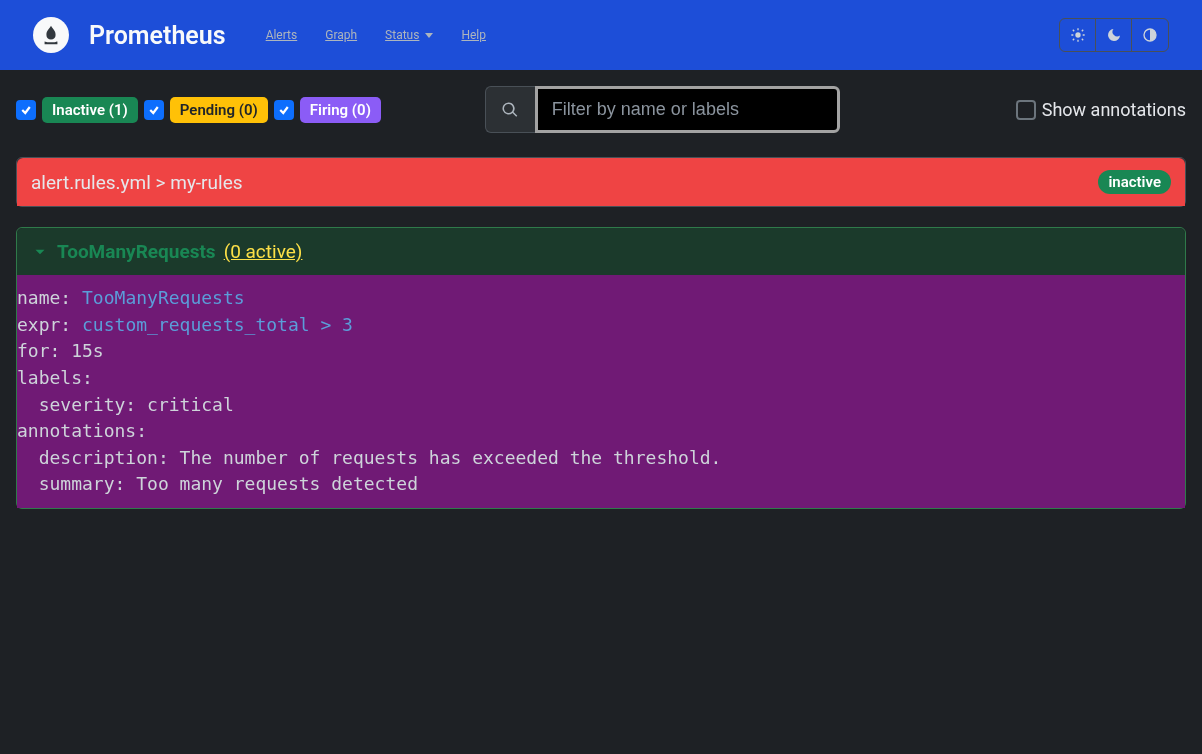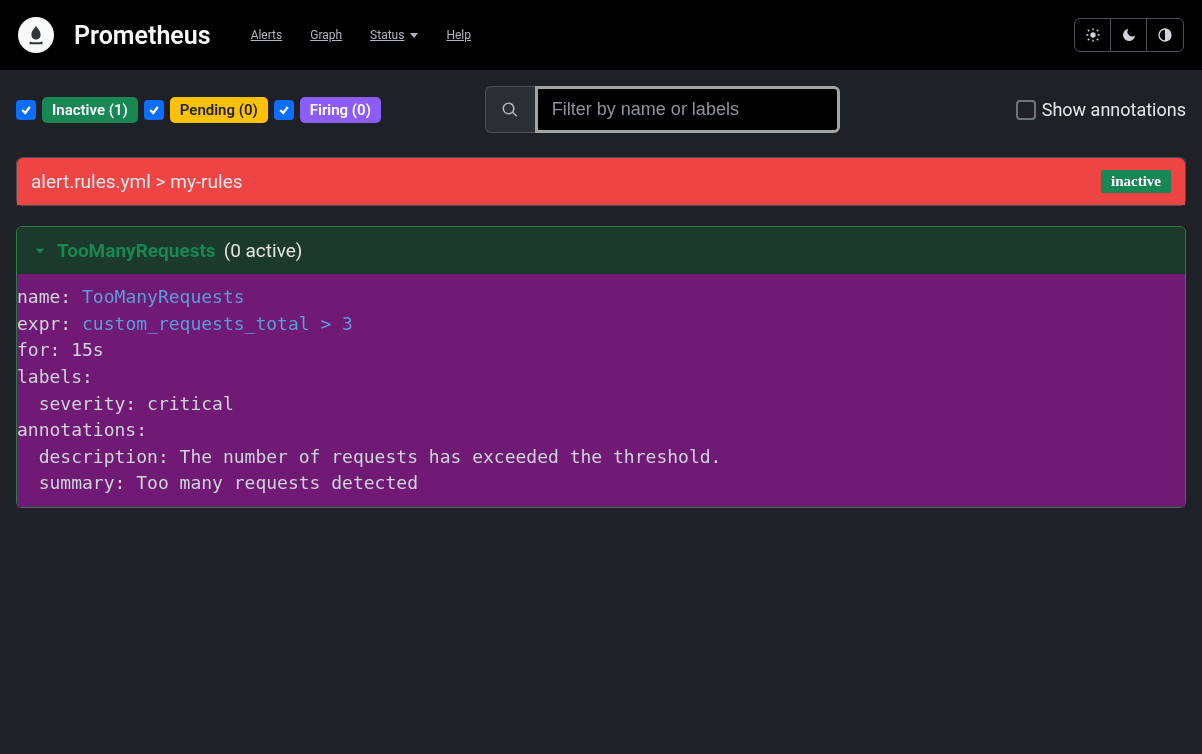--- a/index.html
+++ b/index.html
@@ -4,25 +4,25 @@
 <style>
 * { margin: 0; padding: 0; box-sizing: border-box; }
 body {
   background: #1e2125;
   color: #e5e7eb;
   font-family: -apple-system, BlinkMacSystemFont, "Segoe UI", Roboto, sans-serif;
   width: 1202px;
   height: 754px;
 }
 .navbar {
-  background: #000000;
+  background: #1d4ed8;
   height: 70px;
   display: flex;
   align-items: center;
-  padding: 0 18px;
+  padding: 0 33px;
 }
 .logo {
   width: 36px;
   height: 36px;
   background: #f8f9fa;
   border-radius: 50%;
   display: flex;
   align-items: center;
   justify-content: center;
   margin-right: 20px;
@@ -169,44 +169,43 @@
   align-items: center;
   justify-content: space-between;
   border-radius: 6px 6px 0 0;
   cursor: pointer;
   font-size: 19px;
 }
 .state-badge {
   background: #198754;
   color: #fff;
   padding: 3px 10px;
-  border-radius: 2px;
+  border-radius: 12px;
   font-size: 15px;
   font-weight: 600;
-  font-family: Liberation Serif, serif;
 }
 
 .alert-rule {
   border: 1px solid #2f7a4a;
   border-radius: 6px;
   margin-top: 20px;
 }
 .alert-header {
   background: #1b3a2b;
   padding: 12px 14px;
   display: flex;
   align-items: center;
   gap: 8px;
   cursor: pointer;
   border-radius: 6px 6px 0 0;
 }
 .chevron { width: 18px; height: 18px; }
 .chevron svg { width: 18px; height: 18px; fill: #198754; }
 .alert-name { color: #198754; font-size: 19px; font-weight: 700; }
-.alert-count { color: #e5e5e5; font-size: 19px; }
+.alert-count { color: #fde047; font-size: 19px; text-decoration: underline; }
 
 .rule-code {
   font-family: "SFMono-Regular", Consolas, Menlo, monospace;
   font-size: 18px;
   line-height: 1.48;
   padding: 10px 0;
   white-space: pre;
   color: #ced4da;
   background: #701a75;
 }

